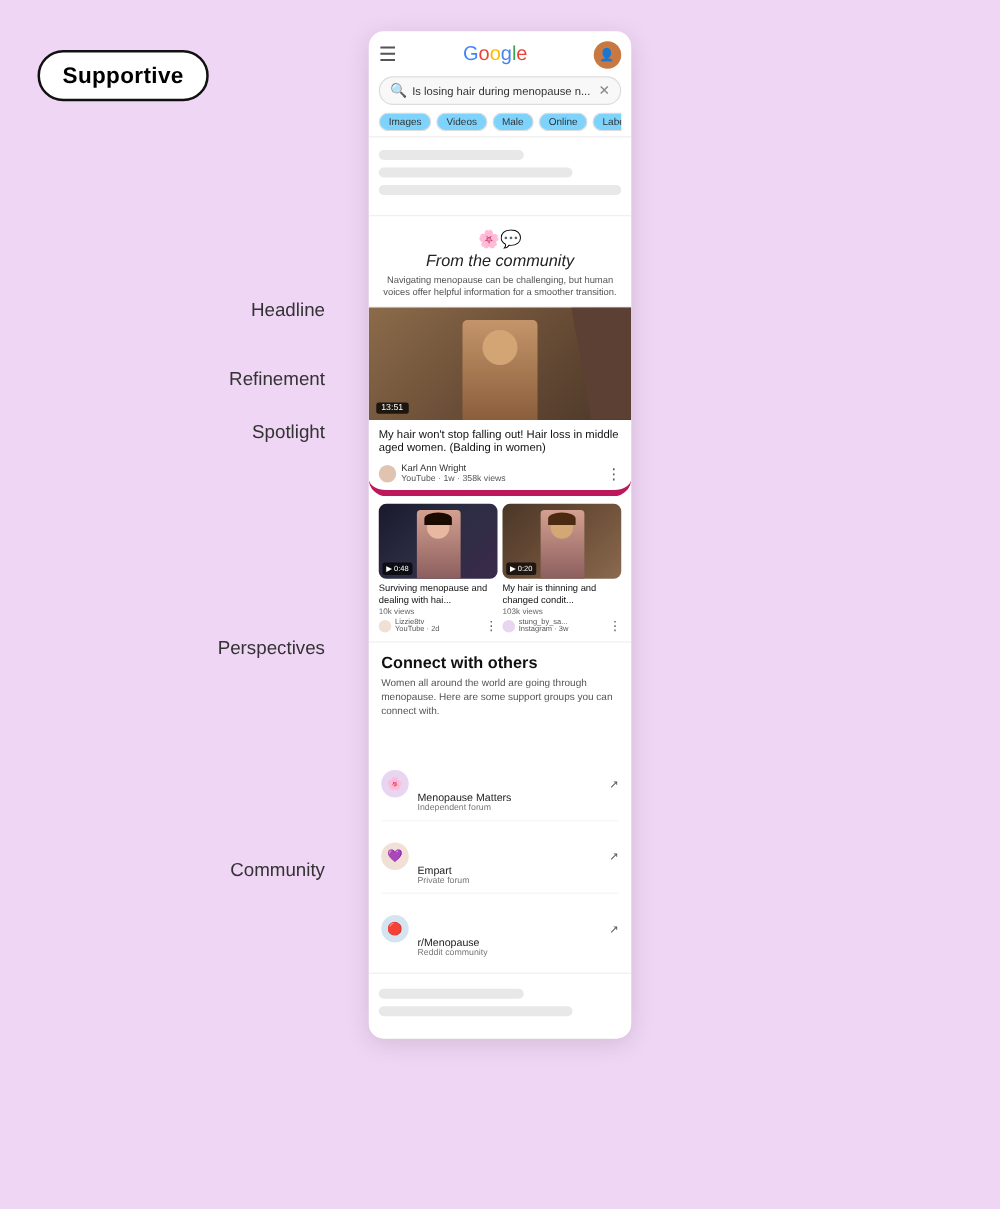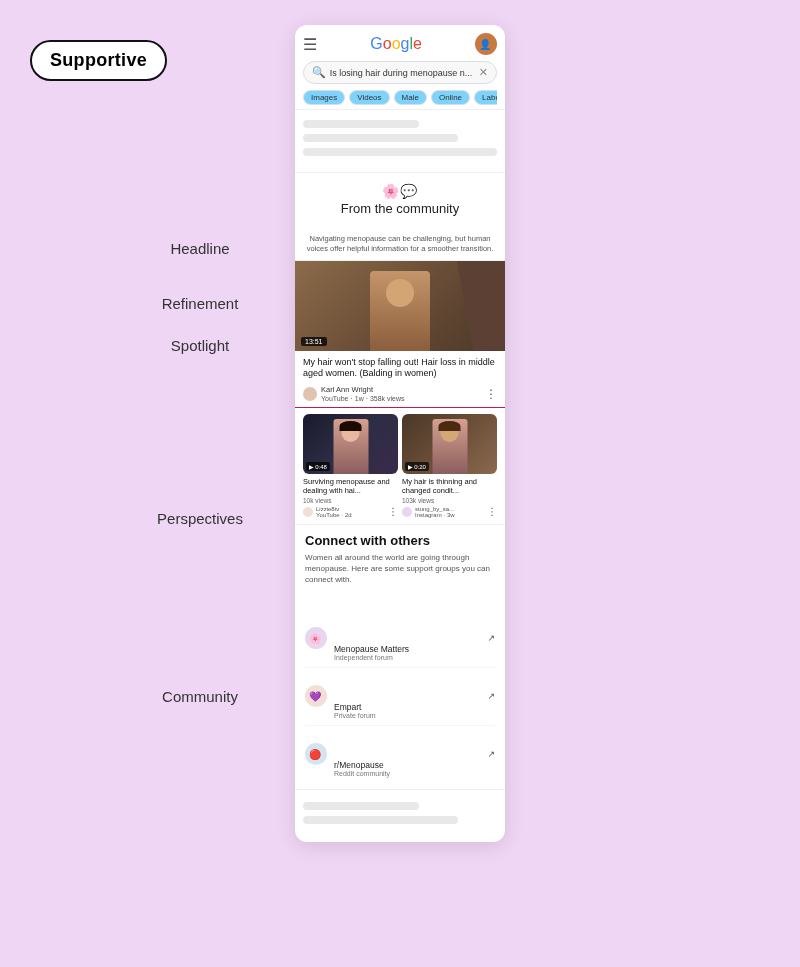--- a/index.html
+++ b/index.html
@@ -26,21 +26,21 @@
       letter-spacing: 0.3px;
     }
 
     
     .side-label {
       position: absolute;
       left: 140px;
       font-size: 15px;
       color: #333;
       font-weight: 400;
-      text-align: center;
+      text-align: right;
       width: 120px;
     }
 
     
     .phone-frame {
       position: absolute;
       left: 295px;
       top: 25px;
       width: 210px;
       background: white;
@@ -147,21 +147,22 @@
       border-bottom: 1px solid #f0f0f0;
     }
     .community-emoji {
       font-size: 14px;
       margin-bottom: 2px;
     }
     .community-title {
       font-size: 13px;
       font-weight: 500;
       color: #222;
-      margin-bottom: 18px;
+      margin-bottom: 3px;
+      font-style: italic;
     }
     .community-desc {
       font-size: 7.5px;
       color: #555;
       line-height: 1.3;
     }
 
     
     .refinement-pills {
       display: flex;
@@ -183,21 +184,22 @@
       border-color: #a855f7;
       color: #a855f7;
       background: white;
     }
     .ref-pill.more {
       color: #555;
     }
 
     
     .spotlight-section {
-      border-bottom: 1px solid #be185d;
+      border-bottom: 5px solid #be185d;
+      border-radius: 14px;
     }
     .video-thumbnail {
       position: relative;
       width: 100%;
       height: 90px;
       background: linear-gradient(135deg, #8B6B4A, #6B4E37, #4A3728);
       overflow: hidden;
     }
     .video-person {
       position: absolute;

